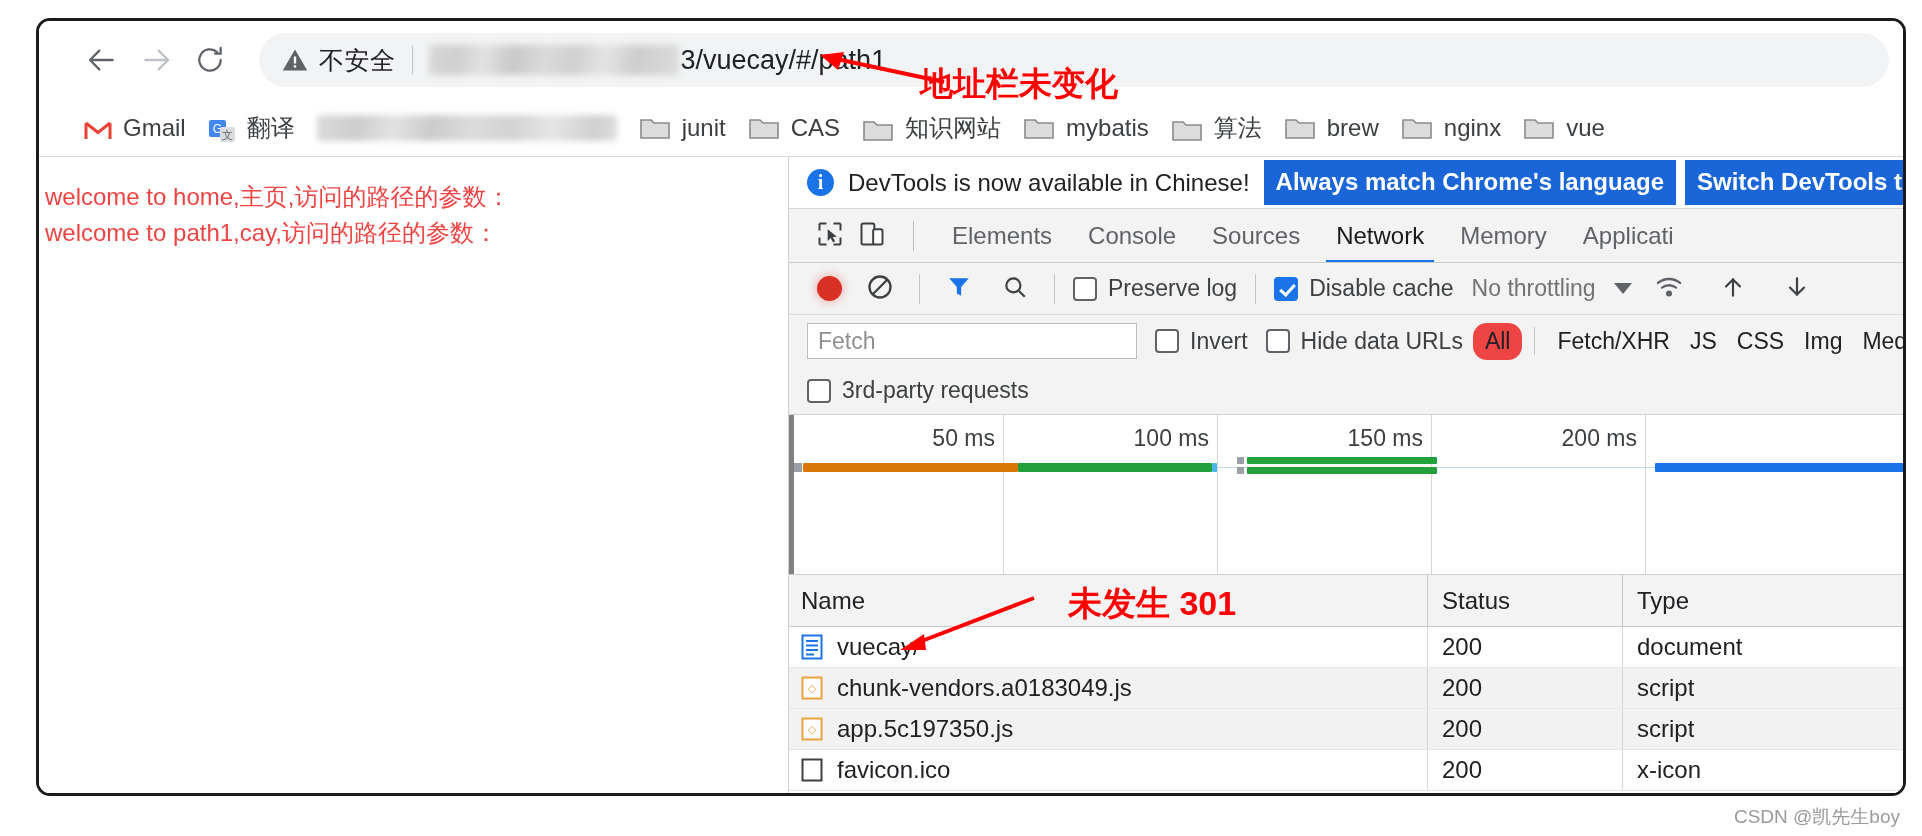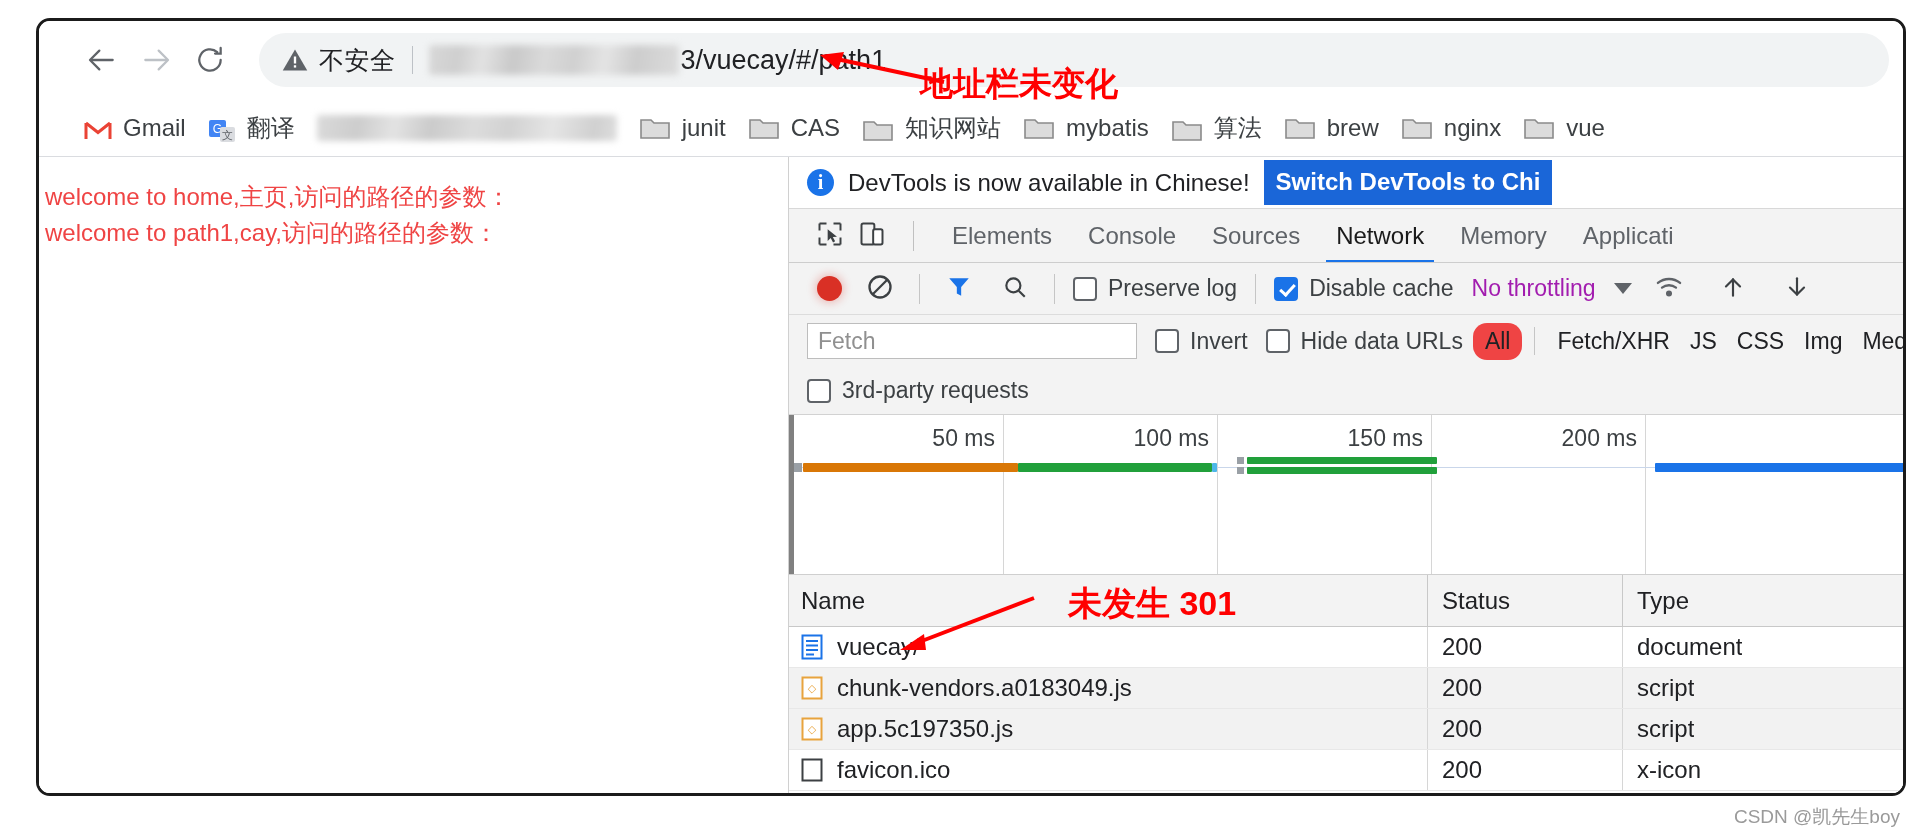--- a/index.html
+++ b/index.html
@@ -278,21 +278,21 @@
     transform: rotate(42deg);
   }
   .chk-label {
     font-size: 23px;
     color: #3c4043;
     margin-left: 11px;
     margin-right: 18px;
   }
   .plain-label {
     font-size: 23px;
-    color: #a21caf;
+    color: #737373;
     margin-right: 10px;
   }
   .caret-dn {
     width: 0; height: 0;
     border-left: 9px solid transparent;
     border-right: 9px solid transparent;
     border-top: 11px solid #5f6368;
     margin: 0 16px 0 8px;
     flex: 0 0 auto;
   }
@@ -597,20 +597,21 @@
       <div class="page">
         <div class="page-line">welcome to home,主页,访问的路径的参数：</div>
         <div class="page-line">welcome to path1,cay,访问的路径的参数：</div>
       </div>
 
       <div class="devtools">
 
         <div class="dt-banner">
           <span class="info-dot">i</span>
           <span class="banner-msg">DevTools is now available in Chinese!</span>
+          <button class="banner-btn">Always match Chrome's language</button>
           <button class="banner-btn">Switch DevTools to Chi</button>
         </div>
 
         <div class="dt-tabs">
           <div class="dt-icon-btn">
             <span>
               <svg width="28" height="28" viewBox="0 0 24 24" fill="none" stroke="#3c4043" stroke-width="1.7">
                 <path d="M3 3 h6 M3 3 v6 M21 3 h-6 M21 3 v6 M3 21 h6 M3 21 v-6 M21 21 h-6 M21 21 v-6"></path>
                 <path d="M10 8 L10 18 L12.6 15.4 L14.6 19.2 L16.4 18.3 L14.4 14.6 L18 14.4 Z" fill="#3c4043" stroke="none"></path>
               </svg>

